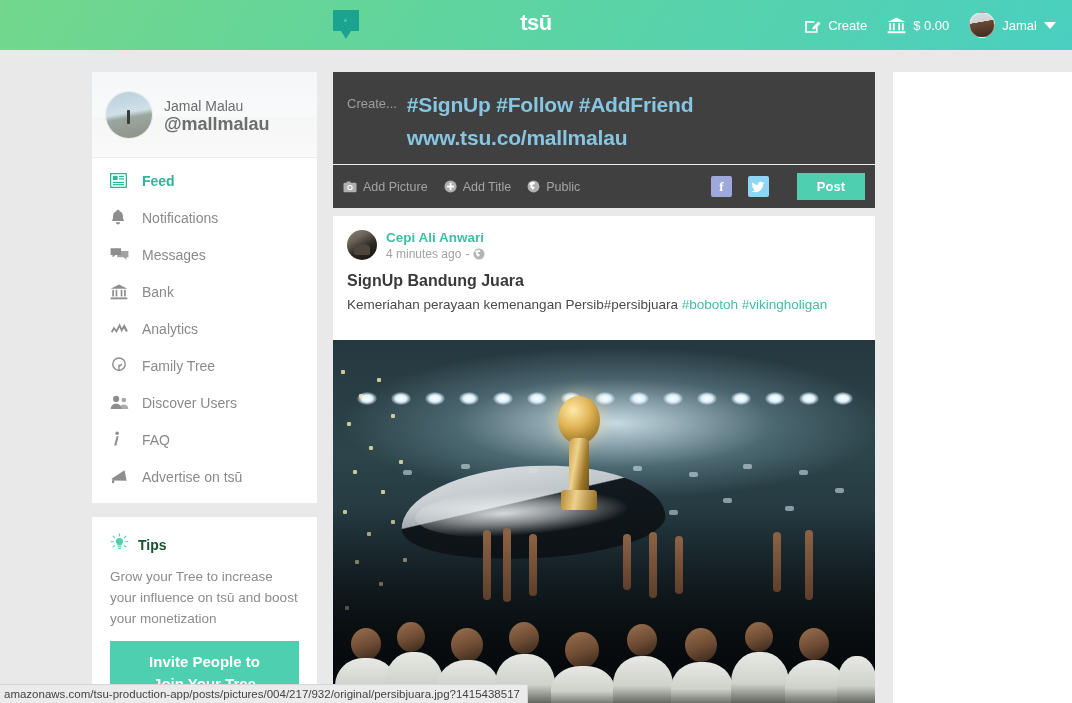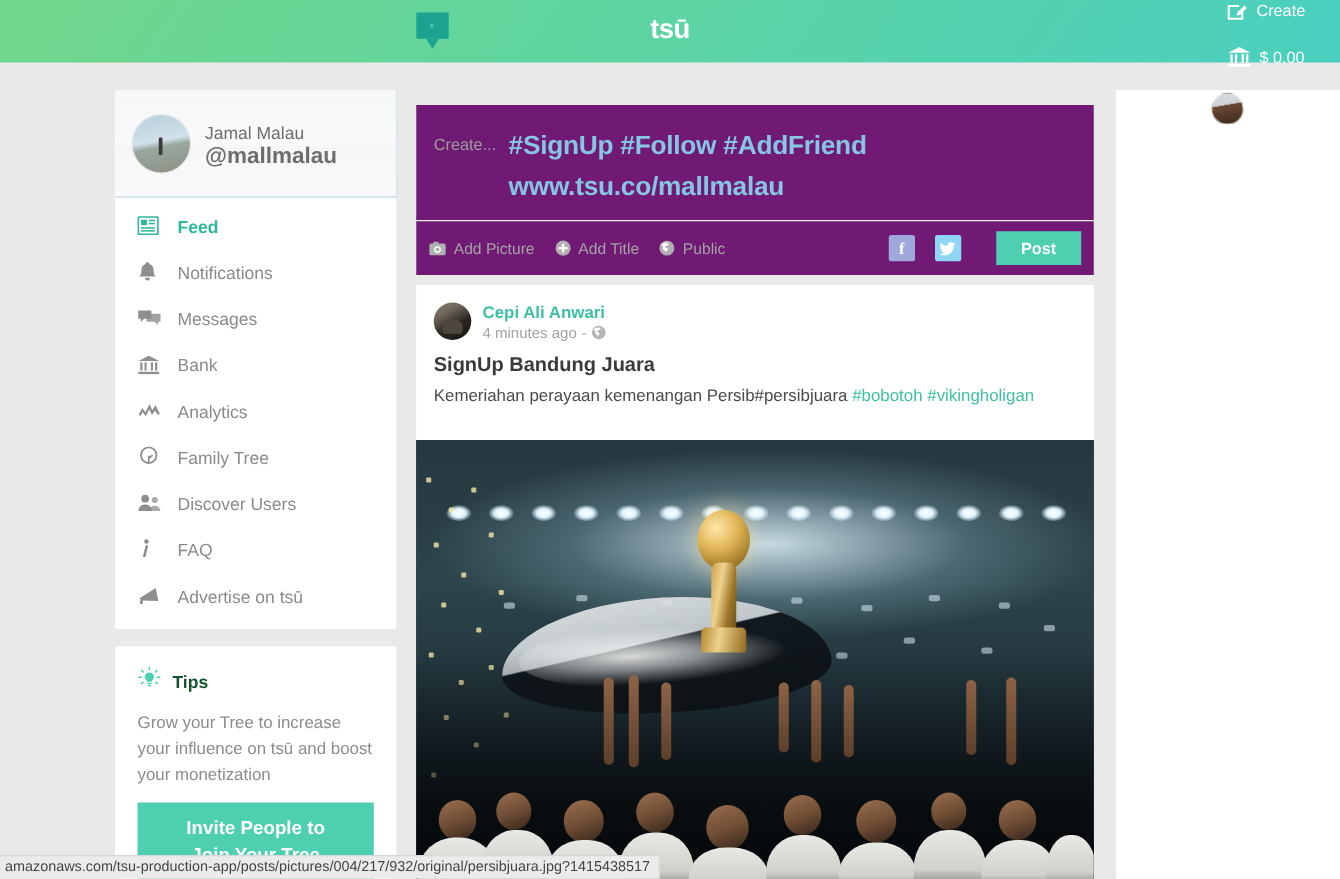--- a/index.html
+++ b/index.html
@@ -63,21 +63,20 @@
     font-size: 22px;
     font-weight: bold;
     letter-spacing: -0.5px;
     font-family: "Liberation Sans", sans-serif;
   }
 
   .hdr-right {
     position: absolute; right: 16px; top: 0;
     height: 50px; display: flex; align-items: center;
     gap: 20px;
-    flex-direction: column;
   }
   .hdr-item {
     display: flex; align-items: center; gap: 7px;
     color: #ffffff; font-size: 13px;
     cursor: pointer;
   }
   .hdr-item svg { display: block; }
   .hdr-avatar {
     width: 26px; height: 26px; border-radius: 50%;
     background: linear-gradient(170deg, #d9dde0 0%, #cfd4d8 38%, #6b4a35 39%, #3b281c 100%);
@@ -168,21 +167,21 @@
     line-height: 22px;
     padding: 10px 6px;
     border: 0; width: 100%;
     cursor: pointer;
     font-family: "Liberation Sans", sans-serif;
   }
 
   
   .feed { position: absolute; left: 333px; top: 22px; width: 542px; }
 
-  .composer { background: #701a75; margin-top: 12px; }
+  .composer { background: #404040; }
   .composer-top { display: flex; padding: 16px 14px 10px; }
   .composer-label { font-size: 13px; color: #9d9d9d; padding-top: 8px; flex: none; }
   .composer-text {
     margin-left: 10px;
     font-size: 21px; font-weight: bold;
     color: #86c6e2;
     line-height: 33px;
     letter-spacing: -0.2px;
   }
   .composer-bar {

